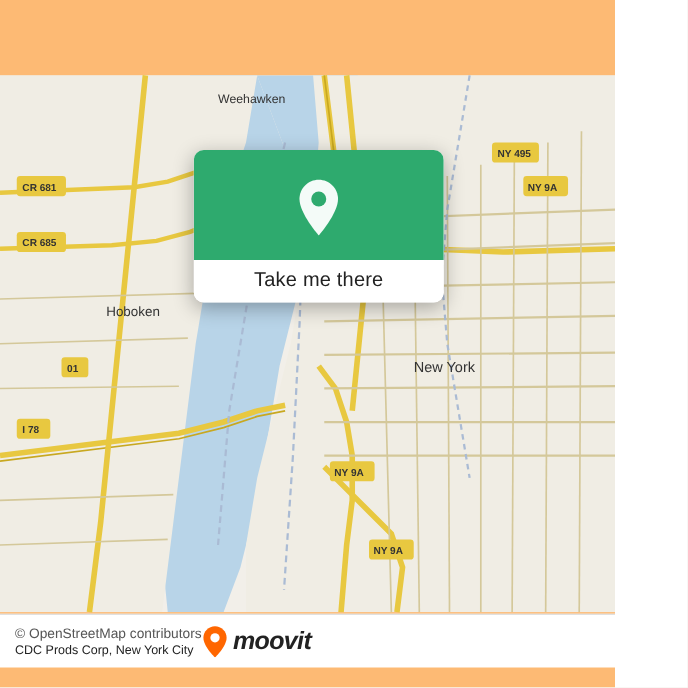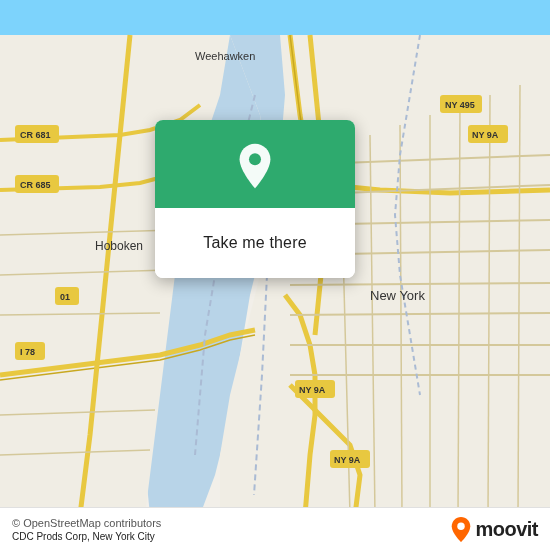--- a/index.html
+++ b/index.html
@@ -6,24 +6,24 @@
 
     body {
       width: 550px;
       height: 550px;
       overflow: hidden;
       font-family: Arial, sans-serif;
       position: relative;
     }
 
     #map-container {
-      width: 550px;
+      width: 492px;
       height: 550px;
       position: relative;
-      background-color: #7dd3fc;
+      background-color: #fdba74;
       overflow: hidden;
     }
 
     
     #map-svg {
       position: absolute;
       top: 0; left: 0;
       width: 100%; height: 100%;
     }
 
@@ -50,41 +50,41 @@
       padding: 22px 0 18px 0;
     }
 
     #location-icon {
       width: 48px;
       height: 48px;
     }
 
     #take-me-there-btn {
       width: 100%;
-      padding: 26px 0;
+      padding: 8px 0;
       background: white;
       border: none;
       font-size: 16px;
       font-weight: 500;
       color: #222;
       cursor: pointer;
       text-align: center;
       letter-spacing: 0.01em;
     }
 
     #bottom-bar {
       position: absolute;
-      bottom: 0;
+      bottom: 16px;
       left: 0;
       width: 100%;
       background: white;
       padding: 8px 12px 8px 12px;
       display: flex;
       align-items: center;
-      justify-content: space-between;
+      justify-content: flex-start;
       border-top: 1px solid #e0e0e0;
     }
 
     #attribution {
       font-size: 11px;
       color: #555;
     }
 
     #moovit-logo {
       display: flex;
@@ -94,20 +94,21 @@
 
     #moovit-pin {
       width: 22px;
       height: 26px;
     }
 
     #moovit-text {
       font-size: 20px;
       font-weight: bold;
       color: #222;
+      font-style: italic;
       letter-spacing: -0.5px;
     }
   </style>
 </head>
 <body>
 
 <div id="map-container">
 
   <svg id="map-svg" viewBox="0 0 550 480" xmlns="http://www.w3.org/2000/svg">
 

